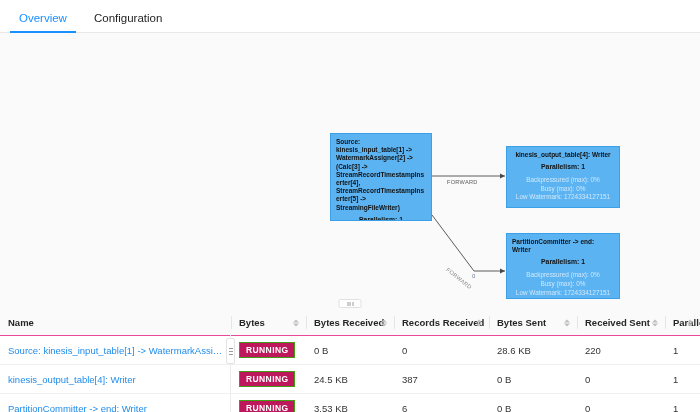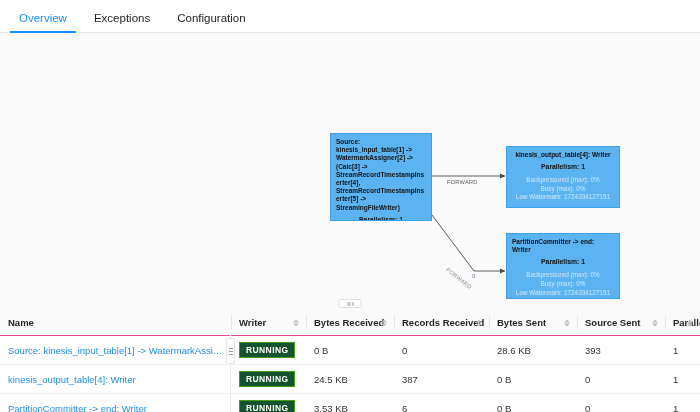--- a/index.html
+++ b/index.html
@@ -168,21 +168,21 @@
   .cell-name {
     color: #1f8ceb;
     cursor: pointer;
     overflow: hidden;
     text-overflow: ellipsis;
     white-space: nowrap;
     display: block;
   }
   .badge {
     display: inline-block;
-    background: #14532d;
+    background: #be185d;
     color: #ffffff;
     font-size: 8.5px;
     font-weight: bold;
     letter-spacing: .4px;
     padding: 2px 6px;
     line-height: 10px;
     border: 1px solid #3f9e13;
   }
 
   
@@ -208,21 +208,20 @@
     left: 230px; top: 25px; bottom: 0;
     width: 1px; background: #ececec;
     z-index: 4;
   }
 </style>
 </head>
 <body>
 
 <div class="tabbar">
   <div class="tab active">Overview</div>
-  <div class="tab">Exceptions</div>
   <div class="tab">Configuration</div>
 </div>
 
 <div class="graph-area">
 
   <svg class="graph-svg" width="700" height="277">
     <defs>
       <marker id="arw" markerWidth="7" markerHeight="7" refX="6" refY="3" orient="auto">
         <path d="M0,0 L6,3 L0,6 z" fill="#4a4a4a"></path>
       </marker>
@@ -287,21 +286,21 @@
       <col style="width:88px">
       <col style="width:88px">
       <col style="width:35px">
     </colgroup>
     <thead>
       <tr>
         <th>
           <span>Name</span>
         </th>
         <th class="sep">
-          <span>Writer</span>
+          <span>Bytes</span>
           <span class="sorter">
               <span class="up"></span>
               <span class="down"></span>
             </span>
         </th>
         <th class="sep">
           <span>Bytes Received</span>
           <span class="sorter">
               <span class="up"></span>
               <span class="down"></span>
@@ -315,21 +314,21 @@
             </span>
         </th>
         <th class="sep">
           <span>Bytes Sent</span>
           <span class="sorter">
               <span class="up"></span>
               <span class="down"></span>
             </span>
         </th>
         <th class="sep">
-          <span>Source Sent</span>
+          <span>Received Sent</span>
           <span class="sorter">
               <span class="up"></span>
               <span class="down"></span>
             </span>
         </th>
         <th class="sep">
           <span>Parallelism</span>
           <span class="sorter">
               <span class="up"></span>
               <span class="down"></span>
@@ -339,21 +338,21 @@
     </thead>
     <tbody>
       <tr>
         <td>
             <span class="cell-name">Source: kinesis_input_table[1] -&gt; WatermarkAssigner[2] -&gt; (Calc[3] -&gt; Str...</span>
           </td>
         <td><span class="badge">RUNNING</span></td>
         <td>0 B</td>
         <td>0</td>
         <td>28.6 KB</td>
-        <td>393</td>
+        <td>220</td>
         <td>1</td>
       </tr>
       <tr>
         <td>
             <span class="cell-name">kinesis_output_table[4]: Writer</span>
           </td>
         <td><span class="badge">RUNNING</span></td>
         <td>24.5 KB</td>
         <td>387</td>
         <td>0 B</td>

